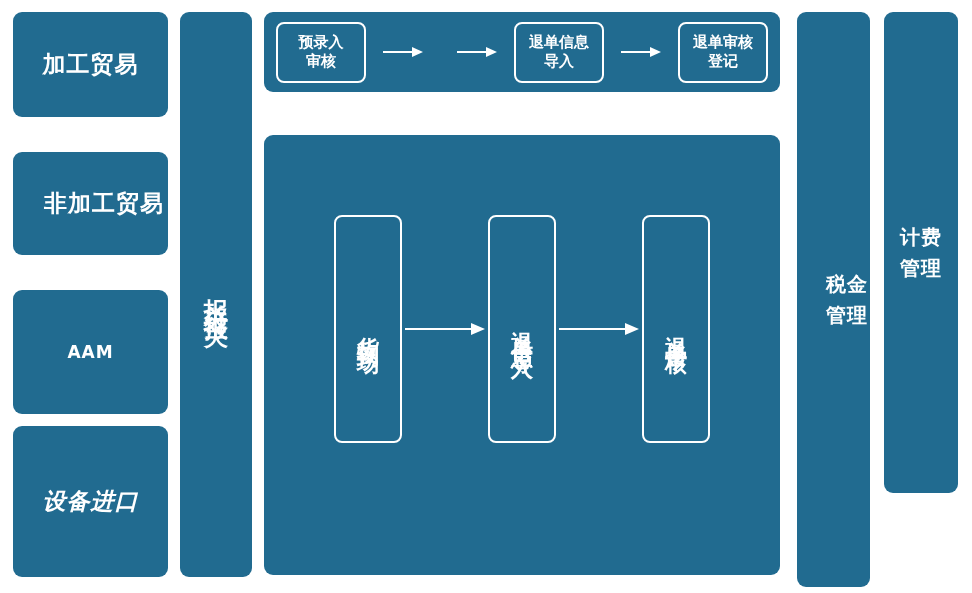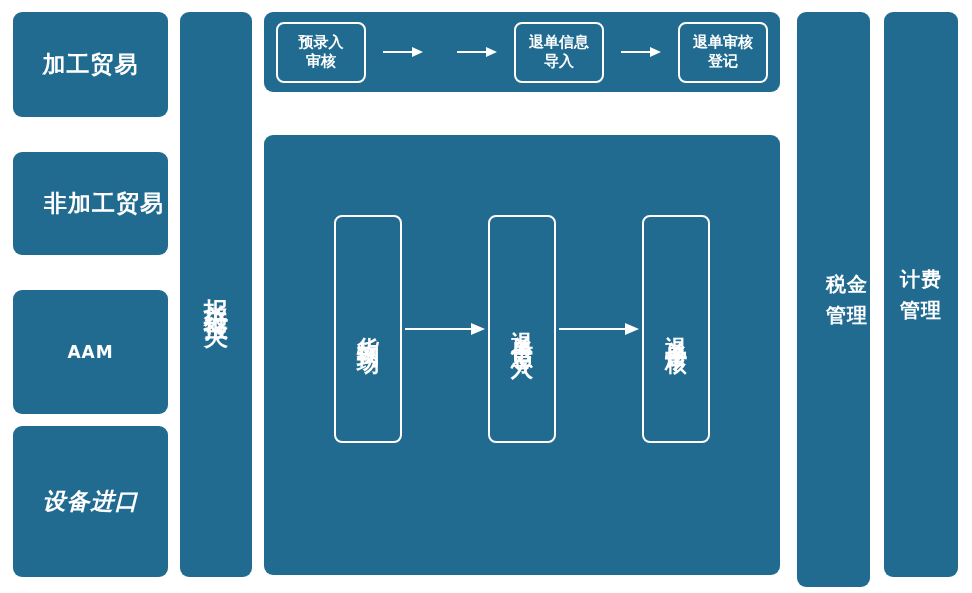--- a/index.html
+++ b/index.html
@@ -69,21 +69,21 @@
   .vstep {
     width: 68px; height: 228px;
     border: 2px solid #ffffff;
     border-radius: 8px;
     display: flex; align-items: center; justify-content: center;
     flex: 0 0 auto;
   }
   .vstep .vlabel { font-size: 22px; letter-spacing: 5px; }
   
   #taxcol { left: 797px; top: 12px; width: 73px; height: 575px; padding-left: 27px; }
-  #feecol { left: 884px; top: 12px; width: 74px; height: 565px; }
+  #feecol { left: 884px; top: 12px; width: 74px; height: 481px; }
   .rc-label {
     white-space: pre-line;
     font-size: 20px;
     line-height: 1.55;
     text-align: center;
     letter-spacing: 1px;
   }
   svg.arrow { display: block; }
 </style>
 </head>

